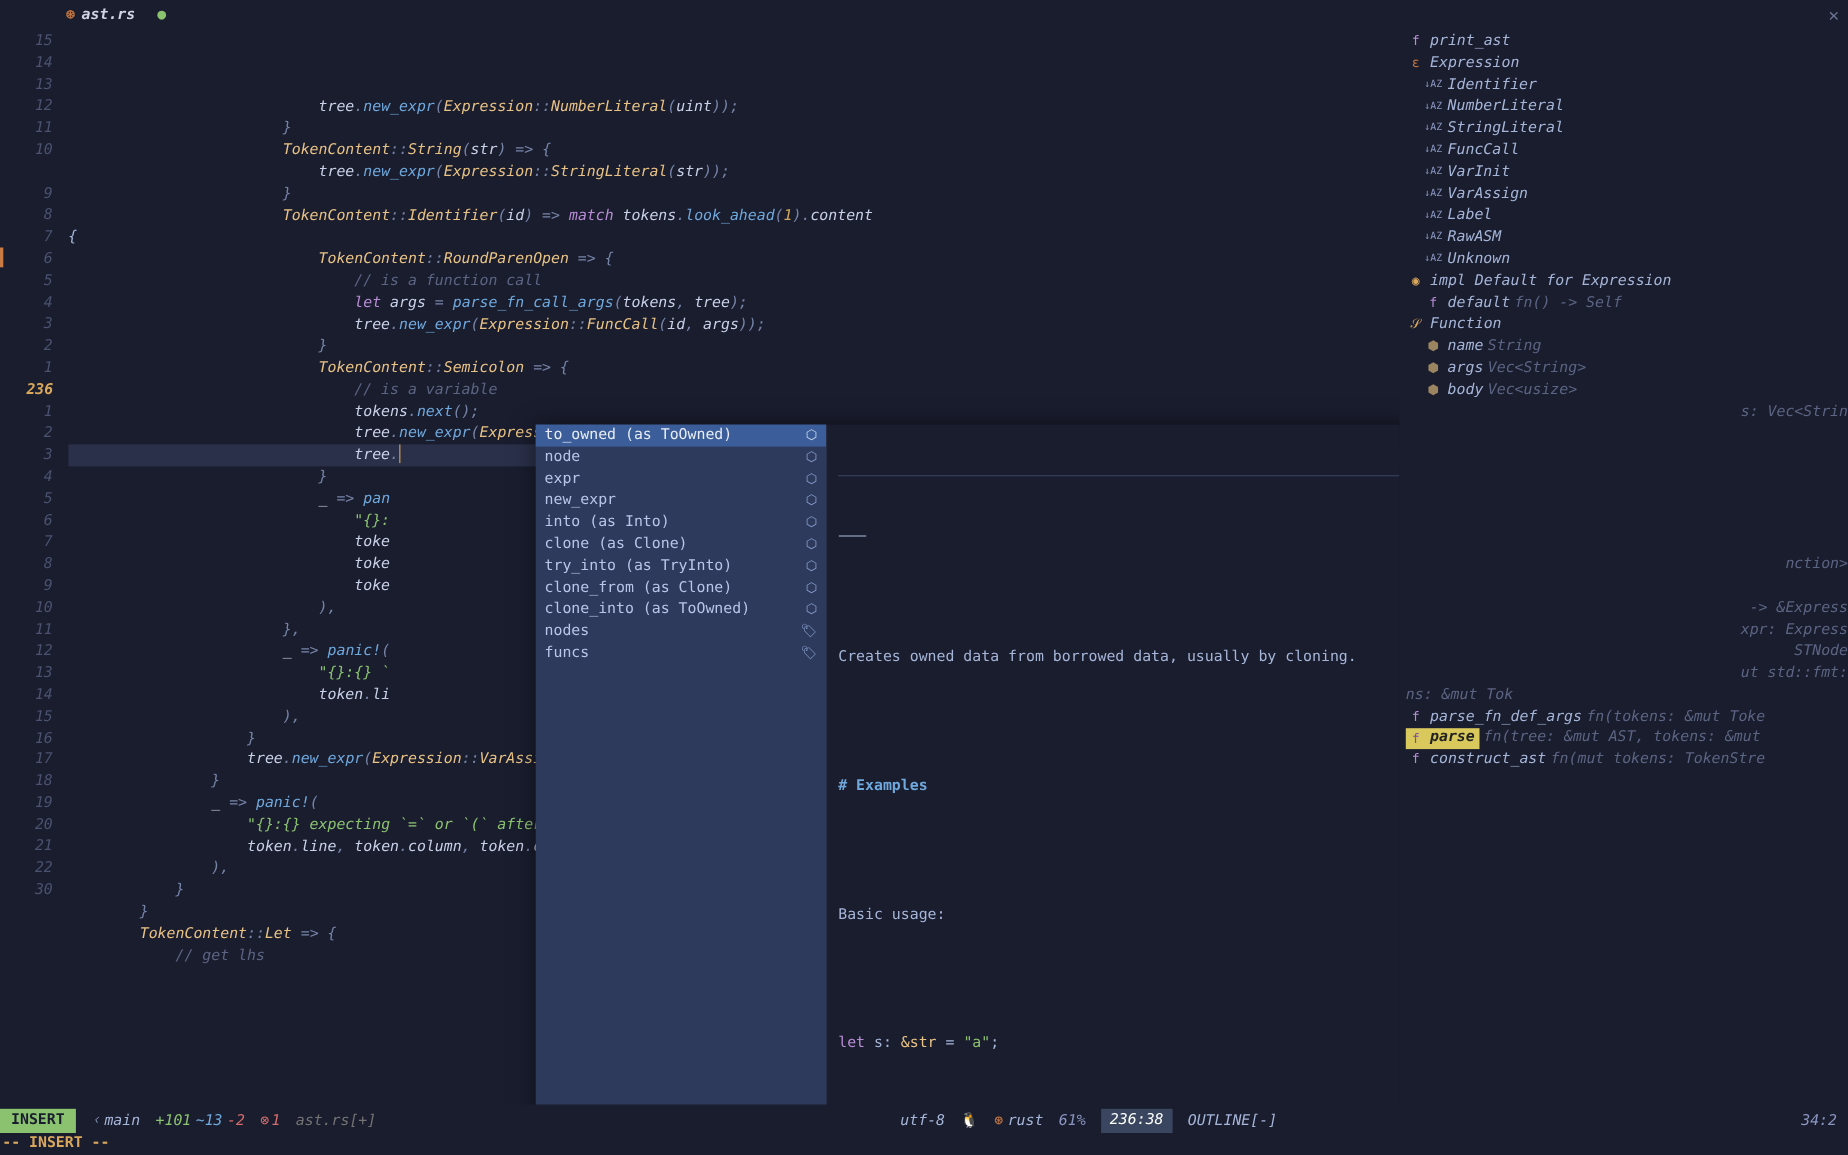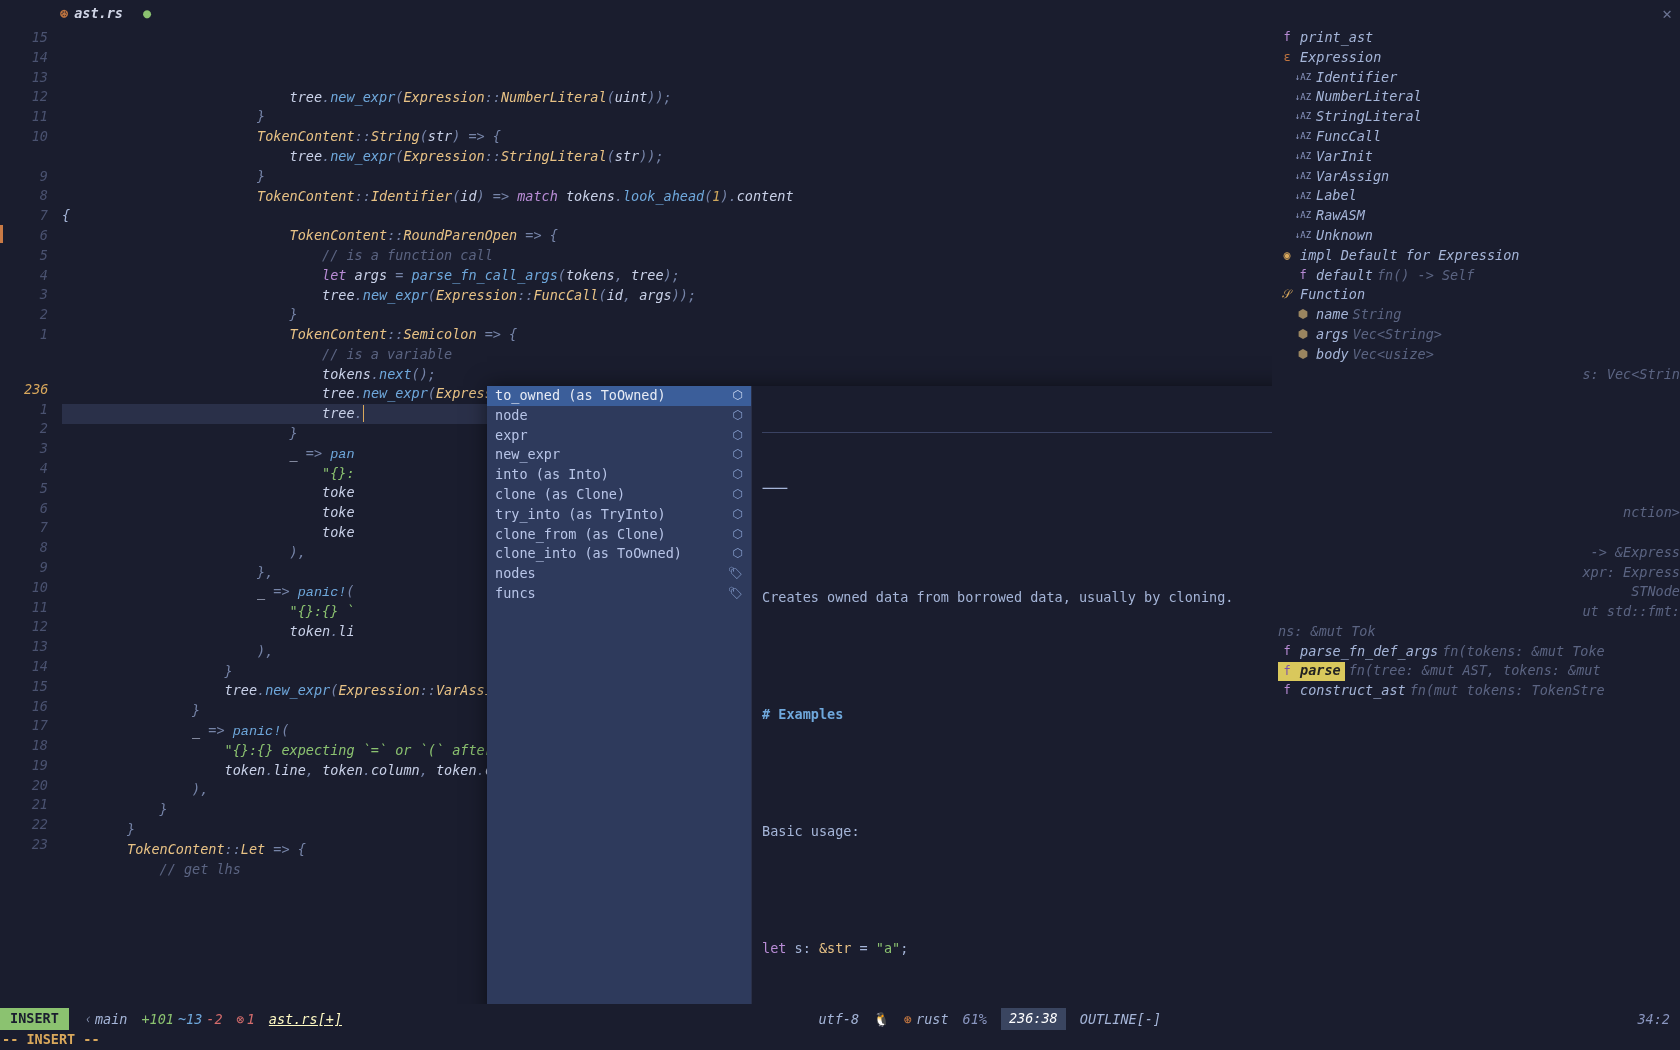--- a/index.html
+++ b/index.html
@@ -45,21 +45,21 @@
 
 .gutter {
   width: 62px;
   text-align: right;
   padding-right: 14px;
   color: #4a5270;
   user-select: none;
   padding-left: 24px;
 }
 .gutter .ln { height: 19.8px; }
-.gutter .cur { color: #d9a85c; font-weight: normal; margin-top: 35px; }
+.gutter .cur { color: #d9a85c; font-weight: bold; }
 
 .editor {
   flex: 1;
   position: relative;
   white-space: pre;
   overflow: hidden;
 }
 .codeline { height: 19.8px; }
 .curline {
   background: #2a3049;
@@ -75,21 +75,21 @@
 
 .kw { color: #b98cd6; }
 .typ { color: #e8c285; }
 .fn { color: #6fa8dc; }
 .str { color: #8bc270; }
 .cmt { color: #5b6482; }
 .num { color: #d0a85c; }
 .pun { color: #7684a8; }
 .var { color: #c9d1e8; }
 .op { color: #7684a8; }
-.mac { color: #6fa8dc; font-family: Liberation Mono, monospace; }
+.mac { color: #6fa8dc; }
 
 
 .popup {
   position: absolute;
   top: 358px;
   left: 425px;
   display: flex;
   font-style: normal;
   box-shadow: 0 0 20px rgba(0,0,0,0.5);
   z-index: 10;
@@ -162,21 +162,21 @@
   font-weight: bold;
   font-style: normal;
   padding: 1px 10px;
 }
 .status .branch { color: #a5b5d8; }
 .status .plus { color: #8bc270; }
 .status .tilde { color: #6fa8dc; }
 .status .minus { color: #d46c6c; }
 .status .err { color: #d46c6c; }
 .status .err-ic { color: #d46c6c; font-style: normal; }
-.status .fname { color: #fef9c3; text-decoration: underline; }
+.status .fname { color: #737373; }
 .status .enc { margin-left: auto; }
 .status .penguin { color: #cad0e8; font-style: normal; }
 .status .rust-ic { color: #c07540; font-style: normal;}
 .status .pct { color: #8a96c0; }
 .status .pos { background: #3a4560; padding: 1px 8px; color: #ffffff;}
 .status .outline-lbl { color: #a5b5d8; }
 .status .rtpos { color: #8a96c0; margin-left: auto; }
 .statusrow2 {
   color: #d9a85c;
   font-weight: bold;
@@ -241,21 +241,21 @@
       <div class="ln">13</div>
       <div class="ln">14</div>
       <div class="ln">15</div>
       <div class="ln">16</div>
       <div class="ln">17</div>
       <div class="ln">18</div>
       <div class="ln">19</div>
       <div class="ln">20</div>
       <div class="ln">21</div>
       <div class="ln">22</div>
-      <div class="ln">23</div>
+      <div class="ln">30</div>
     </div>
   <div class="editor" id="editor">
     
     <div class="codeline"><span>                            </span><span class="var">tree</span><span class="pun">.</span><span class="fn">new_expr</span><span class="pun">(</span><span class="typ">Expression</span><span class="pun">::</span><span class="typ">NumberLiteral</span><span class="pun">(</span><span class="var">uint</span><span class="pun">));</span></div><div class="codeline"><span>                        </span><span class="pun">}</span></div><div class="codeline"><span>                        </span><span class="typ">TokenContent</span><span class="pun">::</span><span class="typ">String</span><span class="pun">(</span><span class="var">str</span><span class="pun">) =&gt; {</span></div><div class="codeline"><span>                            </span><span class="var">tree</span><span class="pun">.</span><span class="fn">new_expr</span><span class="pun">(</span><span class="typ">Expression</span><span class="pun">::</span><span class="typ">StringLiteral</span><span class="pun">(</span><span class="var">str</span><span class="pun">));</span></div><div class="codeline"><span>                        </span><span class="pun">}</span></div><div class="codeline"><span>                        </span><span class="typ">TokenContent</span><span class="pun">::</span><span class="typ">Identifier</span><span class="pun">(</span><span class="var">id</span><span class="pun">) =&gt; </span><span class="kw">match</span><span></span><span class="var"> tokens</span><span class="pun">.</span><span class="fn">look_ahead</span><span class="pun">(</span><span class="num">1</span><span class="pun">).</span><span class="var">content</span></div><div class="codeline"><span>{</span></div><div class="codeline"><span>                            </span><span class="typ">TokenContent</span><span class="pun">::</span><span class="typ">RoundParenOpen</span><span class="pun"> =&gt; {</span></div><div class="codeline"><span>                                </span><span class="cmt">// is a function call</span></div><div class="codeline"><span>                                </span><span class="kw">let</span><span class="var"> args </span><span class="op">=</span><span></span><span class="fn"> parse_fn_call_args</span><span class="pun">(</span><span class="var">tokens</span><span class="pun">, </span><span class="var">tree</span><span class="pun">);</span></div><div class="codeline"><span>                                </span><span class="var">tree</span><span class="pun">.</span><span class="fn">new_expr</span><span class="pun">(</span><span class="typ">Expression</span><span class="pun">::</span><span class="typ">FuncCall</span><span class="pun">(</span><span class="var">id</span><span class="pun">, </span><span class="var">args</span><span class="pun">));</span></div><div class="codeline"><span>                            </span><span class="pun">}</span></div><div class="codeline"><span>                            </span><span class="typ">TokenContent</span><span class="pun">::</span><span class="typ">Semicolon</span><span class="pun"> =&gt; {</span></div><div class="codeline"><span>                                </span><span class="cmt">// is a variable</span></div><div class="codeline"><span>                                </span><span class="var">tokens</span><span class="pun">.</span><span class="fn">next</span><span class="pun">();</span></div><div class="codeline"><span>                                </span><span class="var">tree</span><span class="pun">.</span><span class="fn">new_expr</span><span class="pun">(</span><span class="typ">Expression</span><span class="pun">::</span><span class="typ">Identifier</span><span class="pun">(</span><span class="var">id</span><span class="pun">));</span></div><div class="codeline curline"><span>                                </span><span class="var">tree</span><span class="pun">.</span><span class="cursor"></span></div><div class="codeline"><span>                            </span><span class="pun">}</span></div><div class="codeline"><span>                            </span><span class="var">_</span><span class="pun"> =&gt; </span><span class="mac">pan</span></div><div class="codeline"><span>                                </span><span class="str">"{}:</span></div><div class="codeline"><span>                                </span><span class="var">toke</span></div><div class="codeline"><span>                                </span><span class="var">toke</span></div><div class="codeline"><span>                                </span><span class="var">toke</span></div><div class="codeline"><span>                            </span><span class="pun">),</span></div><div class="codeline"><span>                        </span><span class="pun">},</span></div><div class="codeline"><span>                        </span><span class="var">_</span><span class="pun"> =&gt; </span><span class="mac">panic!</span><span class="pun">(</span></div><div class="codeline"><span>                            </span><span class="str">"{}:{} `</span></div><div class="codeline"><span>                            </span><span class="var">token</span><span class="pun">.</span><span class="var">li</span></div><div class="codeline"><span>                        </span><span class="pun">),</span></div><div class="codeline"><span>                    </span><span class="pun">}</span></div><div class="codeline"><span>                    </span><span class="var">tree</span><span class="pun">.</span><span class="fn">new_expr</span><span class="pun">(</span><span class="typ">Expression</span><span class="pun">::</span><span class="typ">VarAssign</span><span class="pun">(</span><span class="var">id</span><span class="pun">, </span><span class="var">tre</span></div><div class="codeline"><span>                </span><span class="pun">}</span></div><div class="codeline"><span>                </span><span class="var">_</span><span class="pun"> =&gt; </span><span class="mac">panic!</span><span class="pun">(</span></div><div class="codeline"><span>                    </span><span class="str">"{}:{} expecting `=` or `(` after {:?}"</span><span class="pun">,</span></div><div class="codeline"><span>                    </span><span class="var">token</span><span class="pun">.</span><span class="var">line</span><span class="pun">, </span><span class="var">token</span><span class="pun">.</span><span class="var">column</span><span class="pun">, </span><span class="var">token</span><span class="pun">.</span><span class="var">content</span></div><div class="codeline"><span>                </span><span class="pun">),</span></div><div class="codeline"><span>            </span><span class="pun">}</span></div><div class="codeline"><span>        </span><span class="pun">}</span></div><div class="codeline"><span>        </span><span class="typ">TokenContent</span><span class="pun">::</span><span class="typ">Let</span><span class="pun"> =&gt; {</span></div><div class="codeline"><span>            </span><span class="cmt">// get lhs</span></div><div class="popup">
       <div class="completions" id="completions"><div class="comp-item sel"><span>to_owned (as ToOwned)</span><span class="kind">⬡</span></div><div class="comp-item"><span>node</span><span class="kind">⬡</span></div><div class="comp-item"><span>expr</span><span class="kind">⬡</span></div><div class="comp-item"><span>new_expr</span><span class="kind">⬡</span></div><div class="comp-item"><span>into (as Into)</span><span class="kind">⬡</span></div><div class="comp-item"><span>clone (as Clone)</span><span class="kind">⬡</span></div><div class="comp-item"><span>try_into (as TryInto)</span><span class="kind">⬡</span></div><div class="comp-item"><span>clone_from (as Clone)</span><span class="kind">⬡</span></div><div class="comp-item"><span>clone_into (as ToOwned)</span><span class="kind">⬡</span></div><div class="comp-item"><span>nodes</span><span class="kind">🏷</span></div><div class="comp-item"><span>funcs</span><span class="kind">🏷</span></div></div>
       <div class="doc">
         <hr>
         <div>⸺</div>
         <div style="height:10px"></div>
         <div>Creates owned data from borrowed data, usually by cloning.</div>

